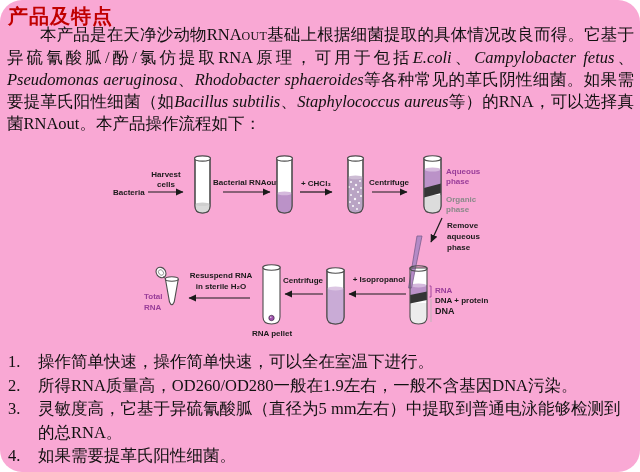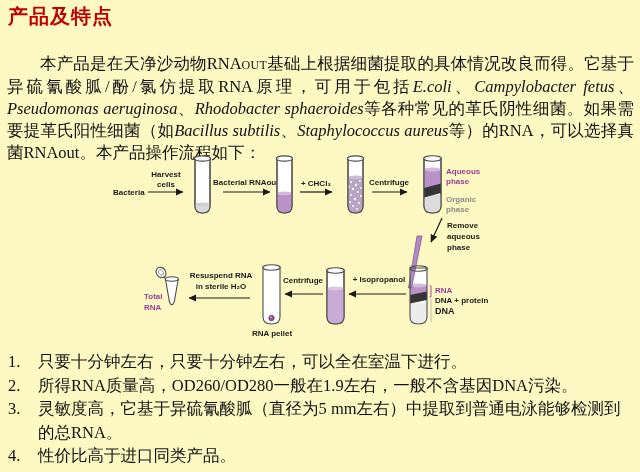--- a/index.html
+++ b/index.html
@@ -4,24 +4,24 @@
 <style>
   :root{
     --title-red:#c00000;
     --label-purple:#993d99;
     --label-gray:#8a8a8a;
     --liquid-purple:#bb92c8;
   }
   html,body{margin:0;padding:0;background:#fff;}
   body{width:640px;height:472px;overflow:hidden;
        font-family:"Liberation Serif","DejaVu Serif",serif;color:#111;}
-  .page{position:relative;width:640px;height:472px;background:#fef9c3;}
+  .page{position:relative;width:640px;height:472px;background:#f9a8d4;border-radius:22px;}
   .title{position:absolute;left:8px;top:3px;margin:0;
          font-size:20px;font-weight:bold;color:var(--title-red);letter-spacing:1px;}
-  .intro{position:absolute;left:7px;top:53px;width:627px;margin:0;
+  .intro{position:absolute;left:7px;top:24px;width:627px;margin:0;
          font-size:16.5px;line-height:22px;text-align:justify;text-indent:33px;}
   .intro .sc{font-size:12px;letter-spacing:.3px;}
   .intro i{font-style:italic;}
   .diagram{position:absolute;left:95px;top:152px;width:540px;height:196px;}
   .features{position:absolute;left:8px;top:350px;width:628px;font-size:16.5px;line-height:23.5px;}
   .feat-row{display:flex;align-items:flex-start;}
   .feat-num{flex:none;width:30px;}
   .feat-text{flex:1;}
   
   text{font-family:"Liberation Sans","DejaVu Sans",sans-serif;font-weight:bold;
@@ -208,29 +208,29 @@
         <line x1="70.8" y1="127" x2="68" y2="124.5" stroke="#4d4d4d" stroke-width="1"></line>
       </g>
       <text x="49" y="147" class="t-purple">Total</text>
       <text x="49" y="158" class="t-purple">RNA</text>
     </svg>
   </div>
 
   <div class="features">
     <div class="feat-row">
       <span class="feat-num">1.</span>
-      <span class="feat-text">只要十分钟左右，只要十分钟左右，可以全在室温下进行。</span>
+      <span class="feat-text">操作简单快速，操作简单快速，可以全在室温下进行。</span>
     </div>
     <div class="feat-row">
       <span class="feat-num">2.</span>
       <span class="feat-text">所得RNA质量高，OD260/OD280一般在1.9左右，一般不含基因DNA污染。</span>
     </div>
     <div class="feat-row">
       <span class="feat-num">3.</span>
       <span class="feat-text">灵敏度高，它基于异硫氰酸胍（直径为5 mm左右）中提取到普通电泳能够检测到的总RNA。</span>
     </div>
     <div class="feat-row">
       <span class="feat-num">4.</span>
-      <span class="feat-text">性价比高于进口同类产品。</span>
+      <span class="feat-text">如果需要提革氏阳性细菌。</span>
     </div>
   </div>
 
 </div>
 
 </body></html>

